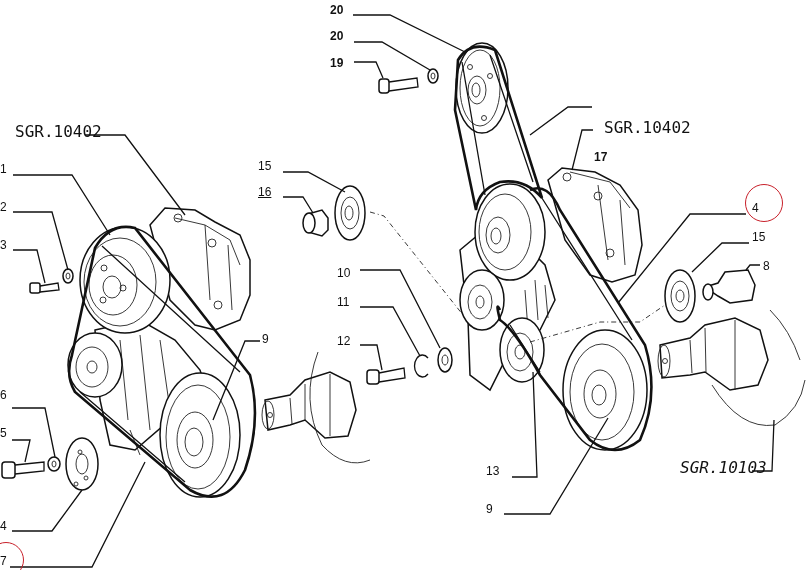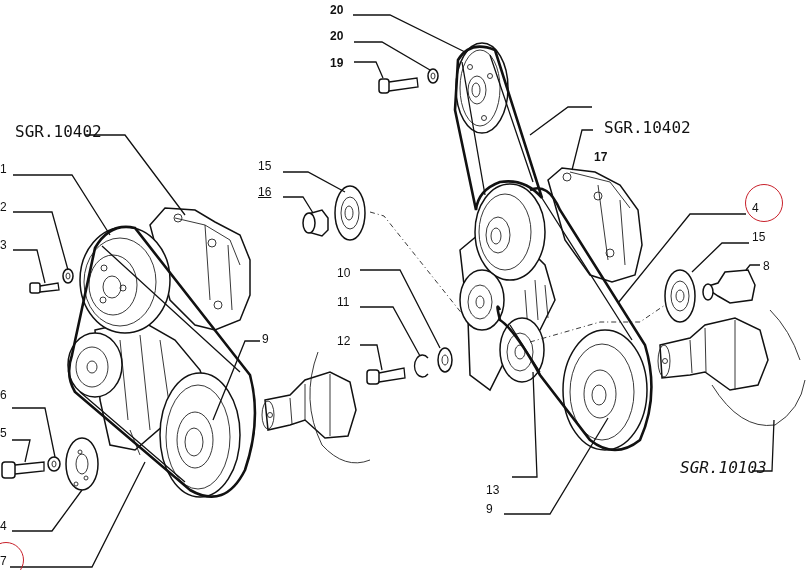--- a/index.html
+++ b/index.html
@@ -253,14 +253,14 @@
 <div class="lbl" style="left:337px;top:332px;text-align:center;">12</div>
 
 <div class="lbl bold" style="left:330px;top:1px;">20</div>
 <div class="lbl bold" style="left:330px;top:27px;">20</div>
 <div class="lbl bold" style="left:330px;top:54px;">19</div>
 <div class="lbl bold" style="left:594px;top:108px;margin-top:40px;">17</div>
 <div class="lbl" style="left:752px;top:199px;">4</div>
 <div class="ring" style="left: 745px; top: 184px; width: 38px; height: 38px; border-color: rgb(200, 32, 42);"></div>
 <div class="lbl" style="left:752px;top:228px;">15</div>
 <div class="lbl" style="left:763px;top:257px;">8</div>
-<div class="lbl" style="left:486px;top:462px;margin-top:19px;">13</div>
+<div class="lbl" style="left:486px;top:462px;">13</div>
 <div class="lbl" style="left:486px;top:500px;">9</div>
 
 </body></html>

